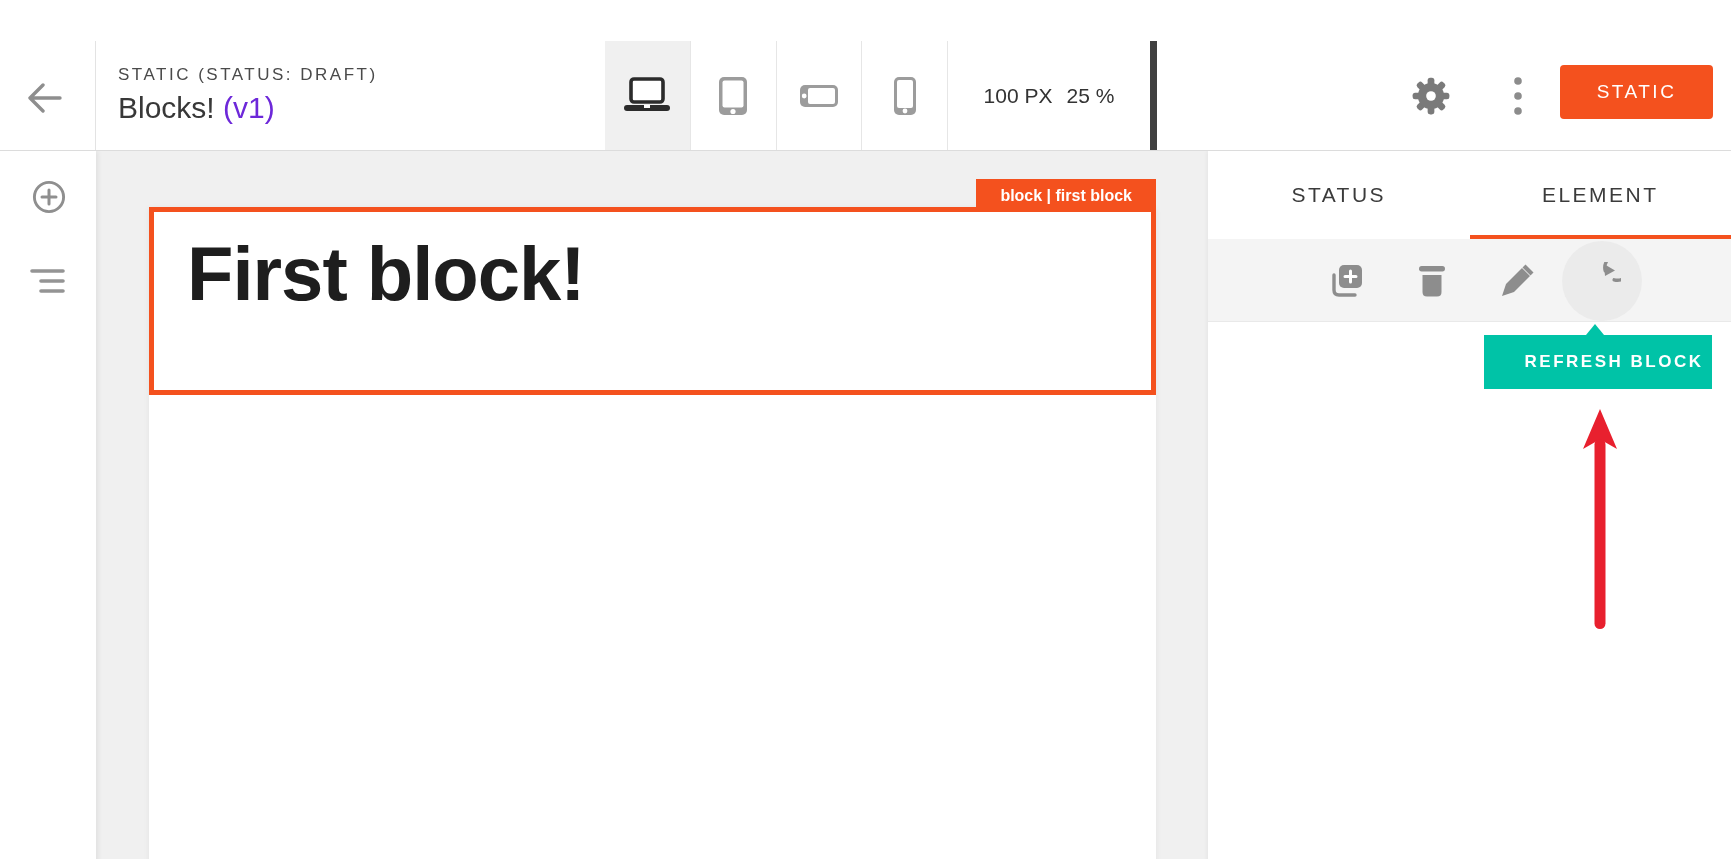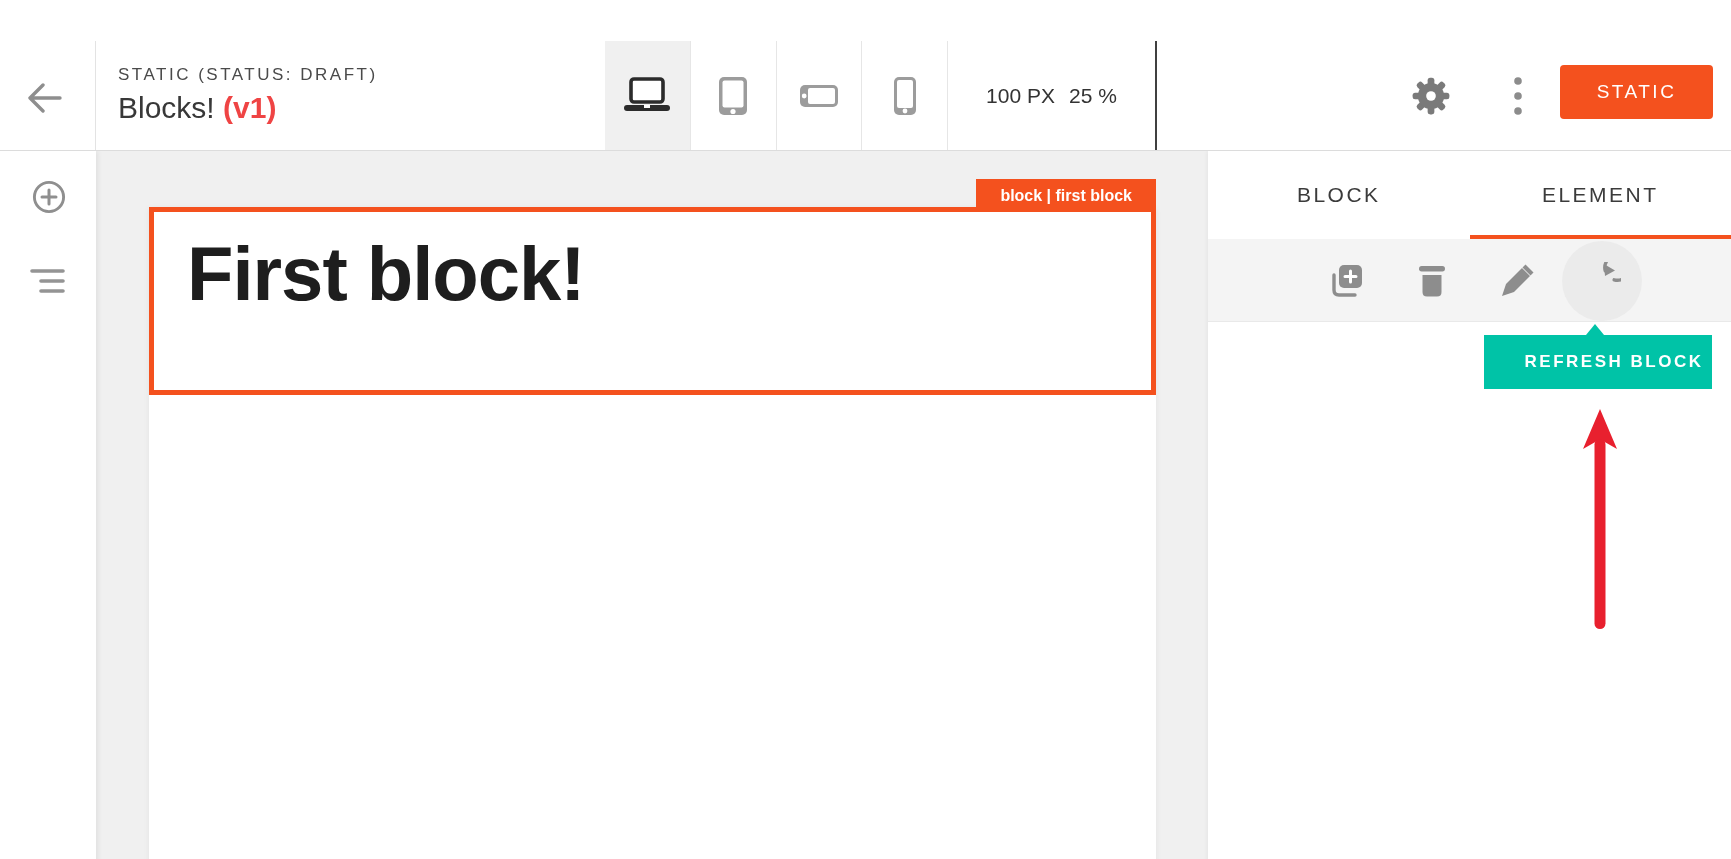--- a/index.html
+++ b/index.html
@@ -9,29 +9,29 @@
 
   
   .topbar { position:absolute; left:0; top:0; width:1731px; height:110px;
             background:#fff; border-bottom:1px solid #dcdcdc; z-index:30; }
   .back-btn { position:absolute; left:0; top:0; width:96px; height:109px;
               border-right:1px solid #e3e3e3; cursor:pointer; }
   .back-btn svg { position:absolute; left:28px; top:41px; }
   .title-wrap { position:absolute; left:118px; top:24px; }
   .status-label { font-size:17px; letter-spacing:2.5px; color:#4a4a4a; font-weight:500; }
   .title-row { margin-top:6px; font-size:30px; font-weight:500; color:#383838; }
-  .title-version { color:#ef4444; font-weight:700; }
+  .title-version { color:#6d28d9; font-weight:400; }
 
   .devices { position:absolute; left:605px; top:0; width:343px; height:109px; display:flex; }
   .device-cell { flex:1; height:109px; display:flex; align-items:center; justify-content:center;
                  border-right:1px solid #e6e6e6; cursor:pointer; background:#fff; }
   .device-cell.active { background:#f0f0f0; }
 
   .zoom-display { position:absolute; left:948px; top:0; width:209px; height:109px;
-                  border-right:2px solid #404040; display:flex; align-items:center;
+                  border-right:7px solid #404040; display:flex; align-items:center;
                   justify-content:center; gap:14px; font-size:21px; color:#333; }
   .revisions { position:absolute; left:1157px; top:0; width:237px; height:109px;
                border-right:1px solid #e3e3e3; display:flex; align-items:center;
                justify-content:center; gap:10px; cursor:pointer; }
   .revisions-label { font-size:20px; letter-spacing:1.5px; color:#2f2f2f; font-weight:500; }
   .caret-down { width:0; height:0; border-left:7px solid transparent;
                 border-right:7px solid transparent; border-top:8px solid #3a3a3a; }
 
   .gear-btn { position:absolute; left:1410px; top:34px; width:42px; height:42px; cursor:pointer; }
   .kebab-btn { position:absolute; left:1508px; top:35px; width:20px; height:40px; cursor:pointer;
@@ -182,21 +182,21 @@
     <div class="page">
       <div class="block">
         <div class="block-tag">block | first block</div>
         <h1>First block!</h1>
       </div>
     </div>
   </div>
 
   <div class="panel">
     <div class="tabs">
-      <div class="tab">BLOCK</div>
+      <div class="tab">STATUS</div>
       <div class="tab active">ELEMENT</div>
     </div>
 
     <div class="toolbar">
       <div class="hl-circle"></div>
 
       <div class="tb-icon i1">
         <svg width="38" height="38" viewBox="0 0 38 38">
           <path d="M6 13 V28 Q6 33 11 33 H27" fill="none" stroke="#8d8d8d" stroke-width="3.4" stroke-linecap="round"></path>
           <rect x="11" y="3" width="23" height="23" rx="5" fill="#8d8d8d"></rect>

